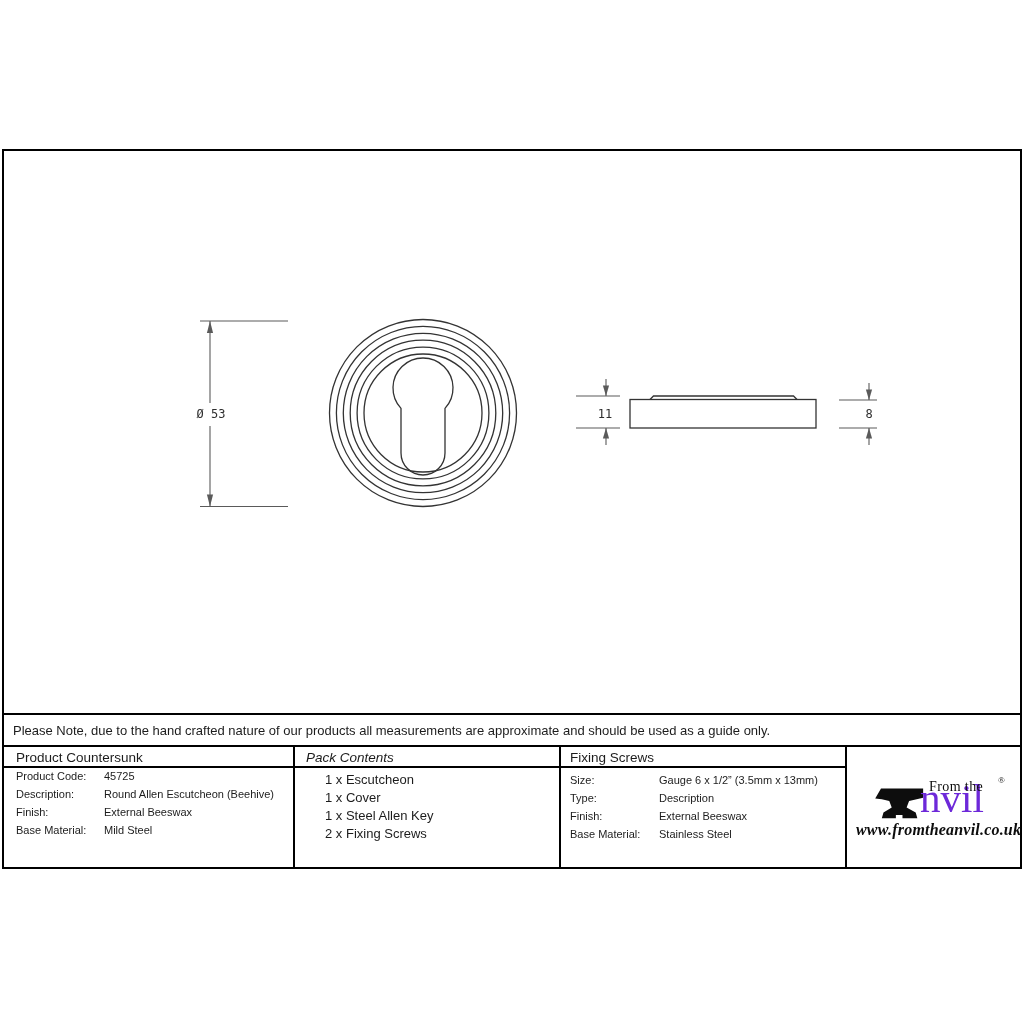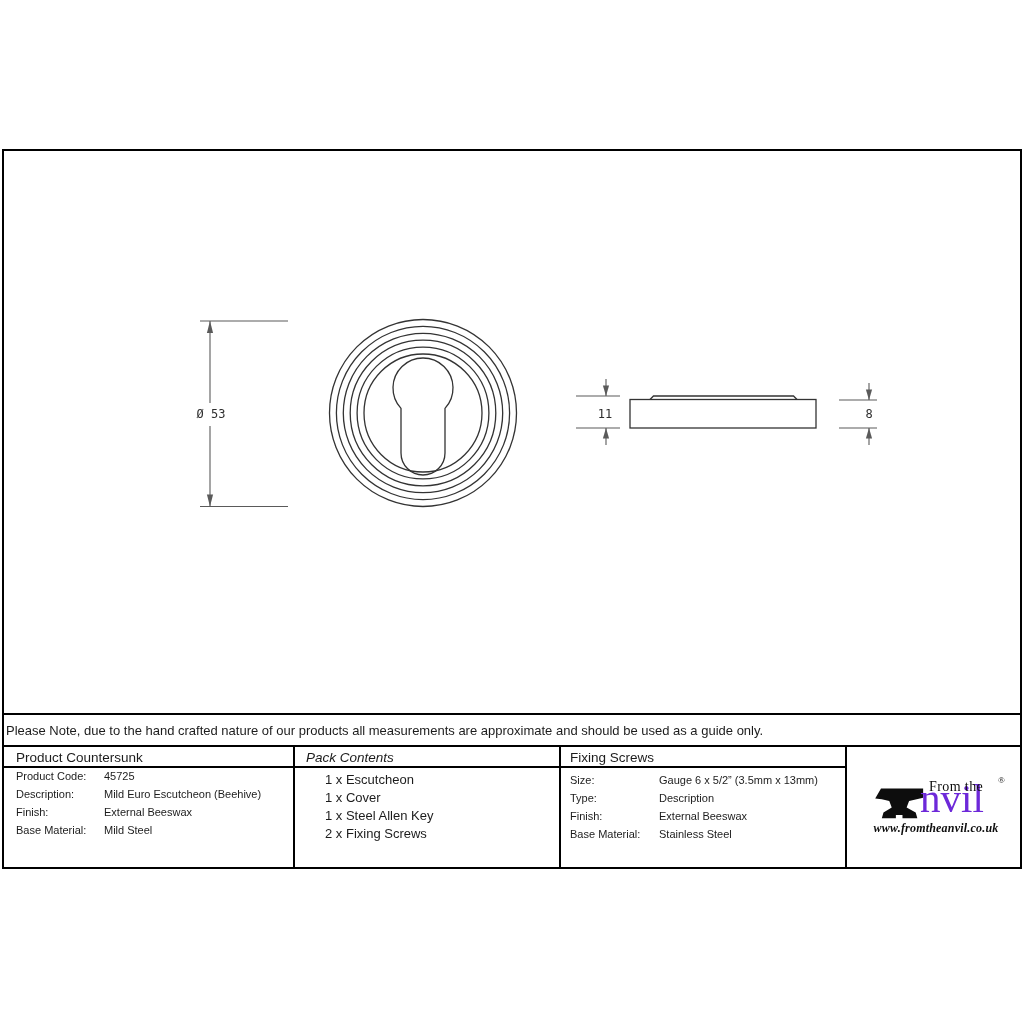--- a/index.html
+++ b/index.html
@@ -19,21 +19,21 @@
   
   svg.drawing { left:0; top:0; width:1024px; height:1024px; }
 
   
   .note-row {
     left:2px; top:713px; width:1020px; height:34px;
     border-top:2px solid #000; border-bottom:2px solid #000;
     box-sizing:border-box; display:flex; align-items:center;
     font-size:13px;
   }
-  .note-row span { padding-left:4px; }
+  .note-row span { padding-left:11px; }
 
   
   .vsep { top:747px; height:122px; width:2px; background:#000; }
   .vsep.v1 { left:293px; }
   .vsep.v2 { left:559px; }
   .vsep.v3 { left:845px; }
   .header-underline { left:2px; top:766px; width:845px; height:2px; background:#000; }
 
   .th { font-size:13.5px; top:750px; white-space:nowrap; }
   .th.c1 { left:16px; }
@@ -58,21 +58,21 @@
     font-family:"Liberation Serif", serif; font-size:41px; line-height:41px;
     color:#6d28d9; white-space:nowrap;
   }
   .logo .reg {
     position:absolute; left:142px; top:3px;
     font-family:"Liberation Serif", serif; font-size:9px; color:#0d0d0d;
   }
   .logo .site {
     position:absolute; left:0; top:49px; width:160px; text-align:center;
     font-family:"Liberation Serif", serif; font-style:italic; font-weight:bold;
-    font-size:12px; letter-spacing:0.2px; color:#0d0d0d; white-space:nowrap;
+    font-size:16px; letter-spacing:0.2px; color:#0d0d0d; white-space:nowrap;
   }
 
   .dim-text {
     font-family:"DejaVu Sans Mono", monospace; font-size:12px; fill:#2e2e2e;
   }
 </style>
 </head>
 <body>
 
 <div class="abs frame"></div>
@@ -135,37 +135,37 @@
 <div class="abs header-underline"></div>
 
 <div class="abs th c1">Product Countersunk</div>
 <div class="abs th c2">Pack Contents</div>
 <div class="abs th c3">Fixing Screws</div>
 
 <div class="abs kv c1">
   <span>Product Code:</span>
   <span>45725</span>
   <span>Description:</span>
-  <span>Mild Euro Escutcheon (Beehive)</span>
+  <span>Round Allen Escutcheon (Beehive)</span>
   <span>Finish:</span>
   <span>External Beeswax</span>
   <span>Base Material:</span>
   <span>Mild Steel</span>
 </div>
 
 <div class="abs list">
   <div>1 x Escutcheon</div>
   <div>1 x Cover</div>
   <div>1 x Steel Allen Key</div>
   <div>2 x Fixing Screws</div>
 </div>
 
 <div class="abs kv c3">
   <span>Size:</span>
-  <span>Gauge 6 x 5/2” (3.5mm x 13mm)</span>
+  <span>Gauge 6 x 1/2” (3.5mm x 13mm)</span>
   <span>Type:</span>
   <span>Description</span>
   <span>Finish:</span>
   <span>External Beeswax</span>
   <span>Base Material:</span>
   <span>Stainless Steel</span>
 </div>
 
 <div class="abs logo">
   <svg class="anvil-glyph" viewBox="0 0 60 46">

